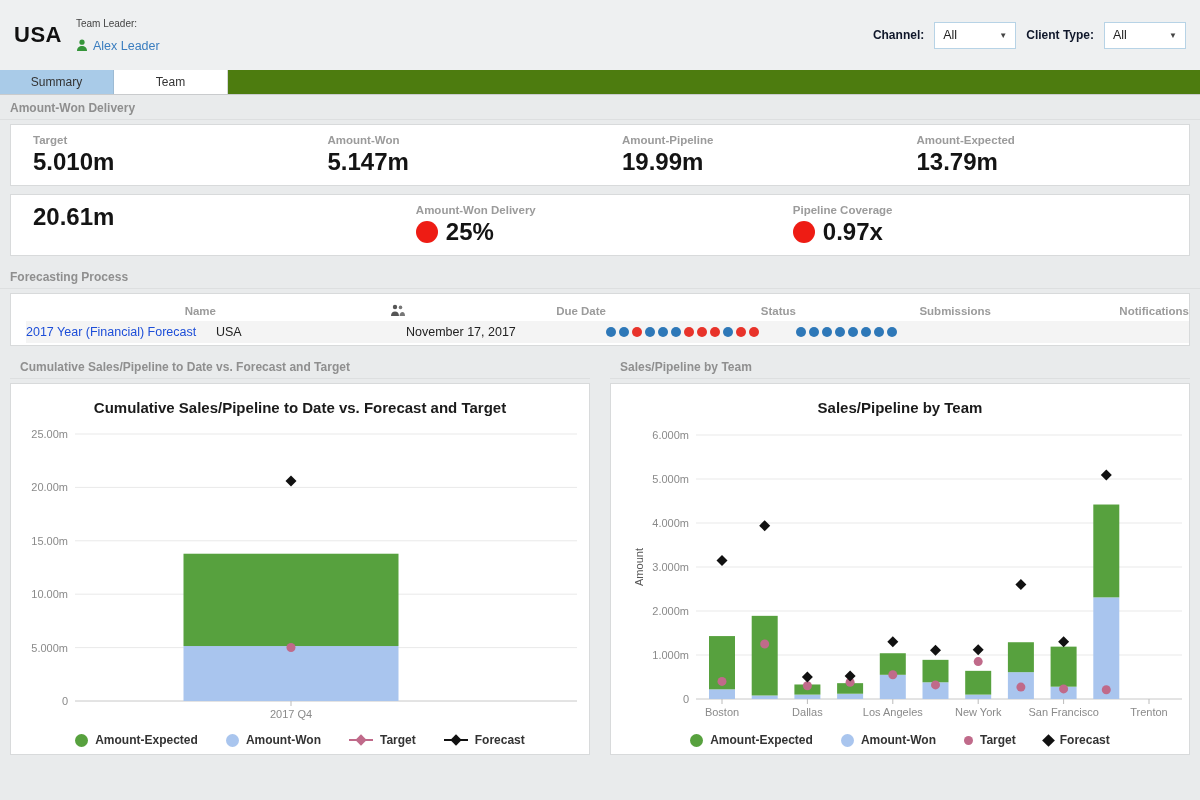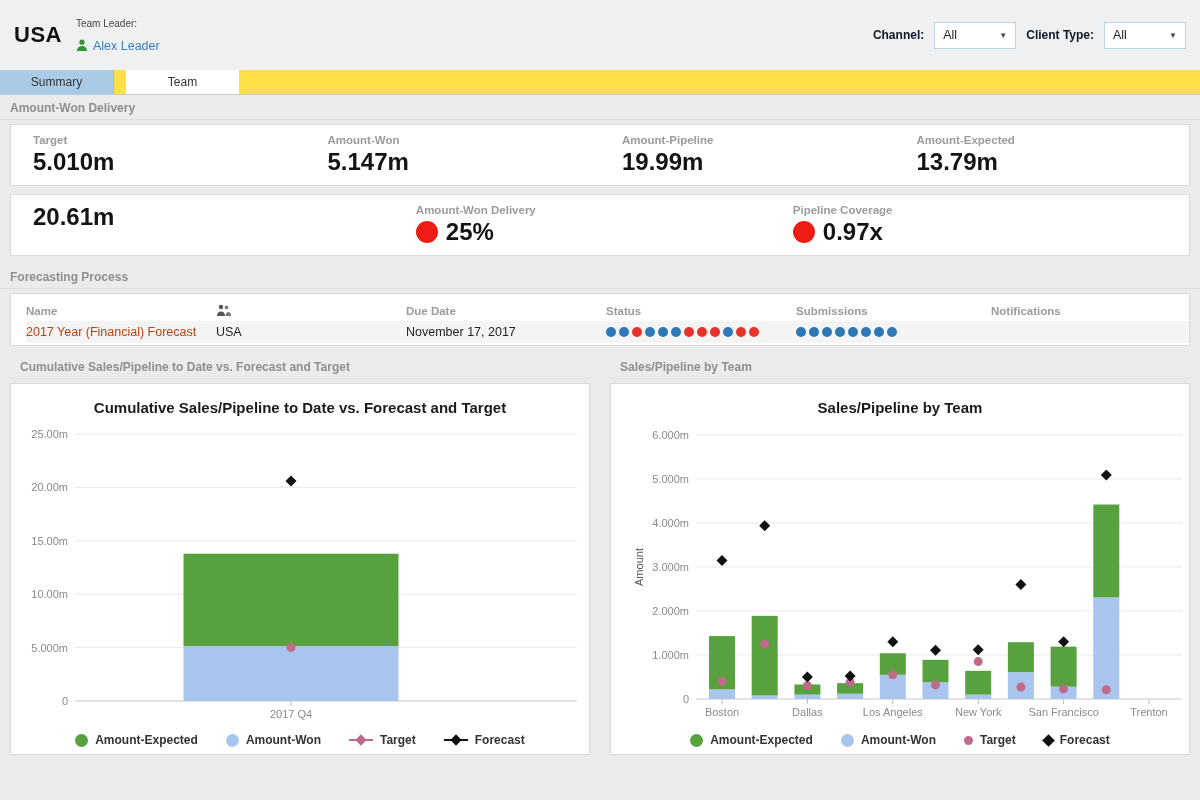--- a/index.html
+++ b/index.html
@@ -14,43 +14,43 @@
   .leader-label { font-size:10px; color:#444; margin-bottom:8px; }
   .leader-line { display:flex; align-items:center; gap:5px; }
   .leader-link { font-size:12.5px; color:#3a7dbf; cursor:pointer; }
   .filters { margin-left:auto; display:flex; align-items:center; gap:10px; }
   .filter-label { font-size:12px; color:#0f172a; font-weight:bold; }
   .select { width:82px; height:27px; background:#fff; border:1px solid #b7d3e6; display:flex; align-items:center;
             justify-content:space-between; padding:0 8px; font-size:12.5px; color:#222; cursor:pointer; }
   .caret { font-size:8px; color:#444; }
 
   
-  .tabbar { height:25px; background:#fde047; border-bottom:1px solid #c9cbcd; display:flex;gap:12px; }
+  .tabbar { height:25px; background:#4d7c0f; border-bottom:1px solid #c9cbcd; display:flex; }
   .tab { width:114px; text-align:center; line-height:24px; font-size:12px; color:#333; cursor:pointer;
          border-right:1px solid #d4d6d8; background:#fff; }
   .tab.active { background:#a9cbe8; border-right:1px solid #9dbbd4; }
 
   
   .section-label { height:25px; line-height:26px; padding-left:10px; font-size:12px; font-weight:bold;
                    color:#8f8f8f; border-bottom:1px solid #dddfe0; }
   .card { margin:4px 10px 8px; background:#fff; border:1px solid #d8dadb; }
   .kpi-row { height:62px; display:flex; padding-top:9px; }
   .kpi { padding-left:22px; }
   .kpi-label { font-size:11.5px; font-weight:bold; color:#9b9b9b; margin-bottom:3px; }
   .kpi-value { font-size:24px; font-weight:bold; color:#141414; display:flex; align-items:center; gap:8px; line-height:1.1; }
   .w25 { width:25%; } .w33a { width:32.5%; } .w33b { width:32%; } .w33c { width:35.5%; }
   .big-dot { width:22px; height:22px; border-radius:50%; display:inline-block; }
 
   
-  .table-card { height:53px; padding:7px 0 0 15px; }
+  .table-card { height:53px; padding:7px 0 0 15px;text-align:right; }
   .prow { display:grid; grid-template-columns:190px 190px 200px 190px 195px auto; align-items:center; }
   .phead { height:20px; font-size:11.5px; font-weight:bold; color:#9b9b9b; }
   .pdata { height:22px; background:#f4f4f4; font-size:12.5px; color:#222; }
   .pdata .cell { display:flex; align-items:center; height:22px; }
-  .name-link { color:#c2410c; cursor:pointer; }
+  .name-link { color:#1d4ed8; cursor:pointer; }
   .status-cell { padding-left:15px; }
   .dot { width:10px; height:10px; border-radius:50%; display:inline-block; margin-right:3px; }
   .dot.blue { background:#2e78b8; } .dot.red { background:#e8332a; }
 
   
   .charts-row { display:flex; gap:20px; padding:0 10px; }
   .chart-section { width:580px; }
   .chart-card { background:#fff; border:1px solid #d8dadb; height:372px; margin-top:4px; }
   .chart-title { text-align:center; font-size:15px; font-weight:bold; color:#1b1b1b; padding-top:15px; height:44px; }
   .chart-legend { height:32px; display:flex; justify-content:center; align-items:center; gap:28px; }

